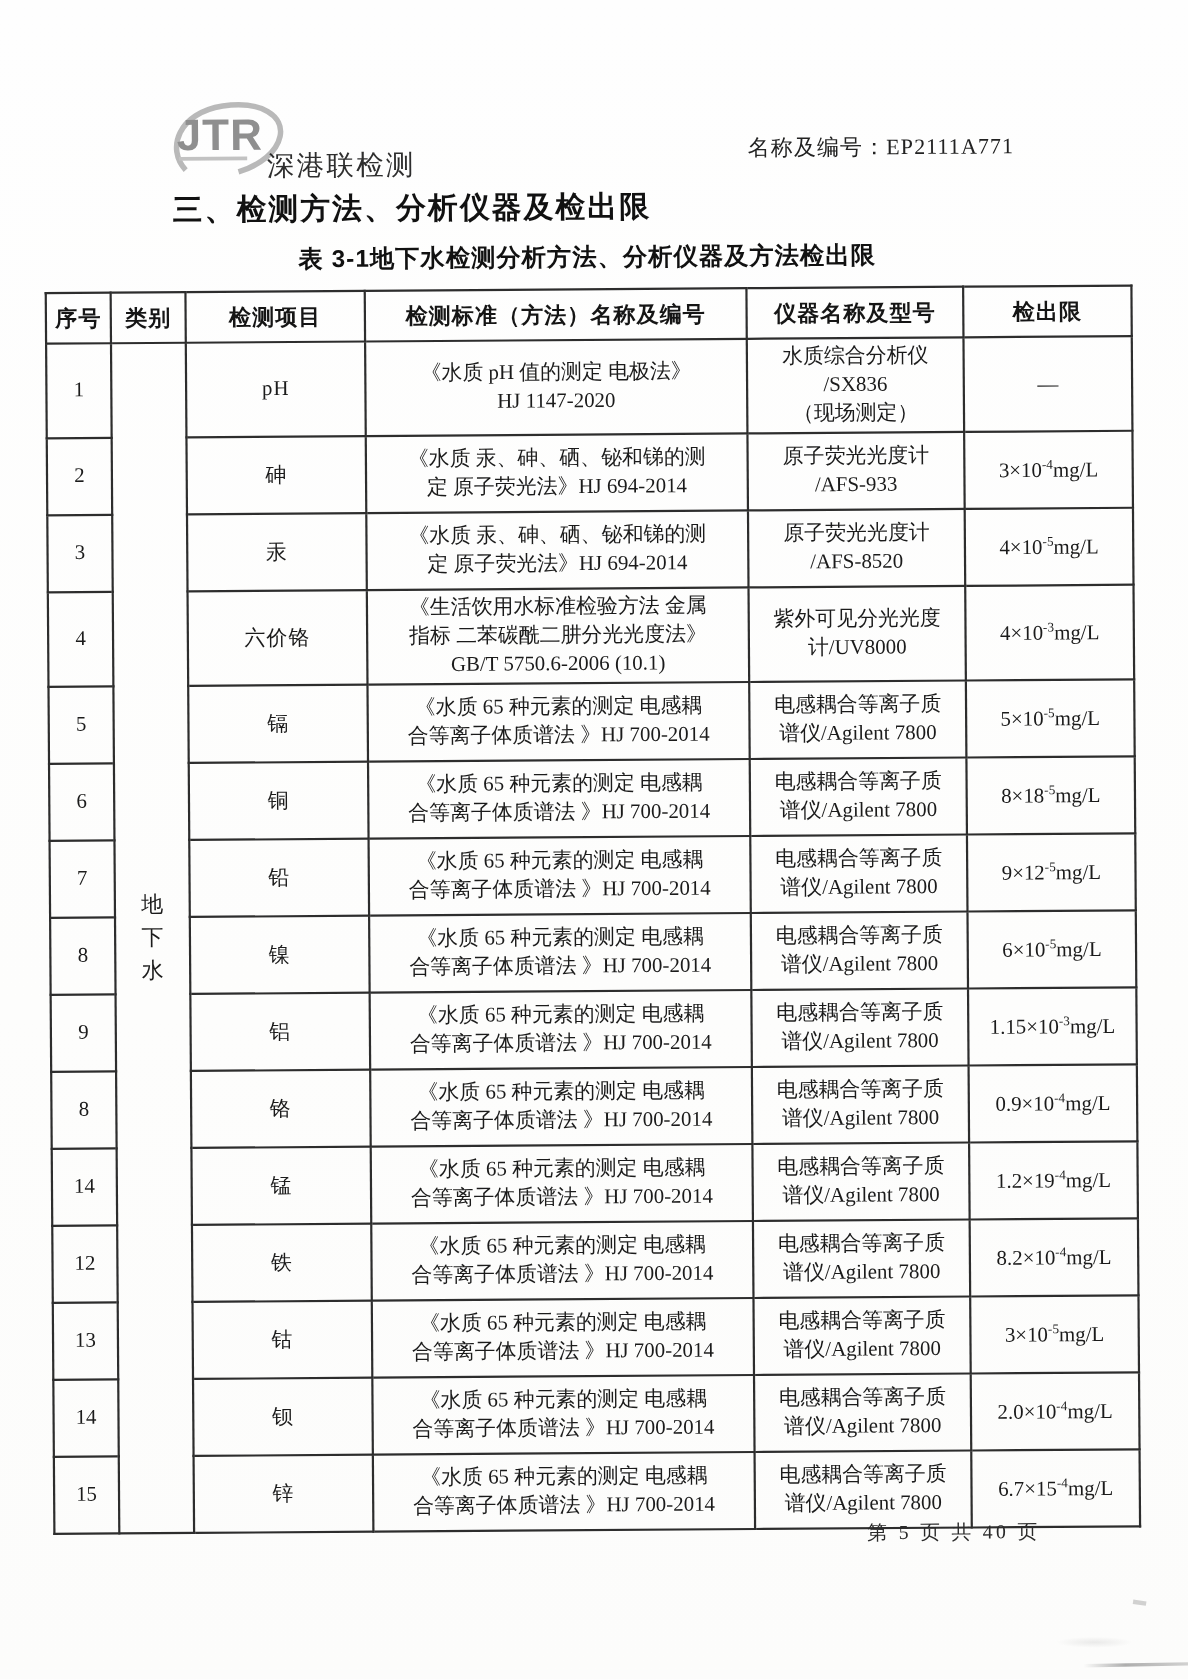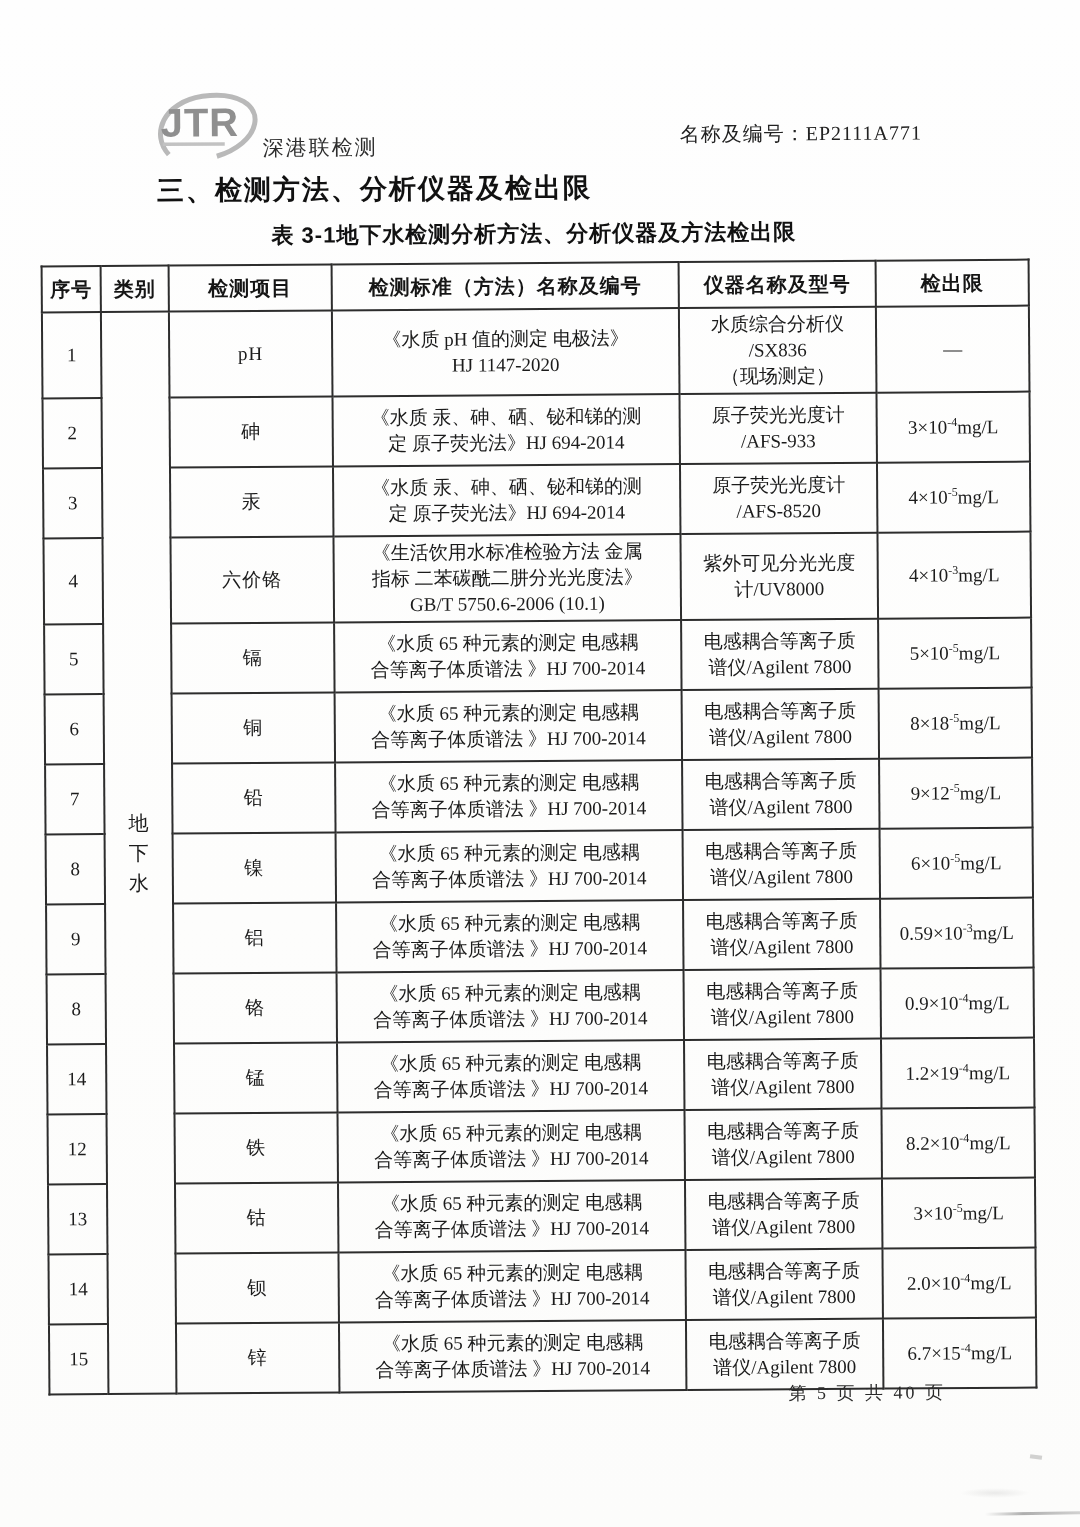--- a/index.html
+++ b/index.html
@@ -18,22 +18,22 @@
   .tilt {
     position: absolute; inset: 0;
     transform: rotate(-0.4deg);
     transform-origin: 50% 40%;
   }
   
   .logo-block { position: absolute; left: 158px; top: 88px; width: 260px; height: 80px; }
   .logo { position: relative; width: 110px; height: 78px; }
   .logo svg { position: absolute; left: 0; top: 0; }
   .company-name {
-    position: absolute; left: 108px; top: 44px;
-    font-size: 21px; letter-spacing: 2px; color: #2e2e2e;
+    position: absolute; left: 88px; top: 44px;
+    font-size: 25px; letter-spacing: 2px; color: #2e2e2e;
   }
   .report-no {
     position: absolute; left: 683px; top: 122px;
     font-size: 20px; color: #222; letter-spacing: 1px;
   }
   
   .section-title {
     position: absolute; left: 160px; top: 170px;
     font-family: "Liberation Sans", sans-serif;
     font-weight: bold; font-size: 27px; color: #111;
@@ -225,21 +225,21 @@
 谱仪/Agilent 7800</td>
     <td class="c-limit"><span>6×10</span><sup>-5</sup><span>mg/L</span></td>
   </tr>
           <tr>
     <td class="c-no">9</td>
     <td class="c-item">铝</td>
     <td class="c-std">《水质  65 种元素的测定  电感耦
 合等离子体质谱法 》HJ 700-2014</td>
     <td class="c-inst">电感耦合等离子质
 谱仪/Agilent 7800</td>
-    <td class="c-limit"><span>0.59×10</span><sup>-3</sup><span>mg/L</span></td>
+    <td class="c-limit"><span>1.15×10</span><sup>-3</sup><span>mg/L</span></td>
   </tr>
           <tr>
     <td class="c-no">8</td>
     <td class="c-item">铬</td>
     <td class="c-std">《水质  65 种元素的测定  电感耦
 合等离子体质谱法 》HJ 700-2014</td>
     <td class="c-inst">电感耦合等离子质
 谱仪/Agilent 7800</td>
     <td class="c-limit"><span>0.9×10</span><sup>-4</sup><span>mg/L</span></td>
   </tr>

